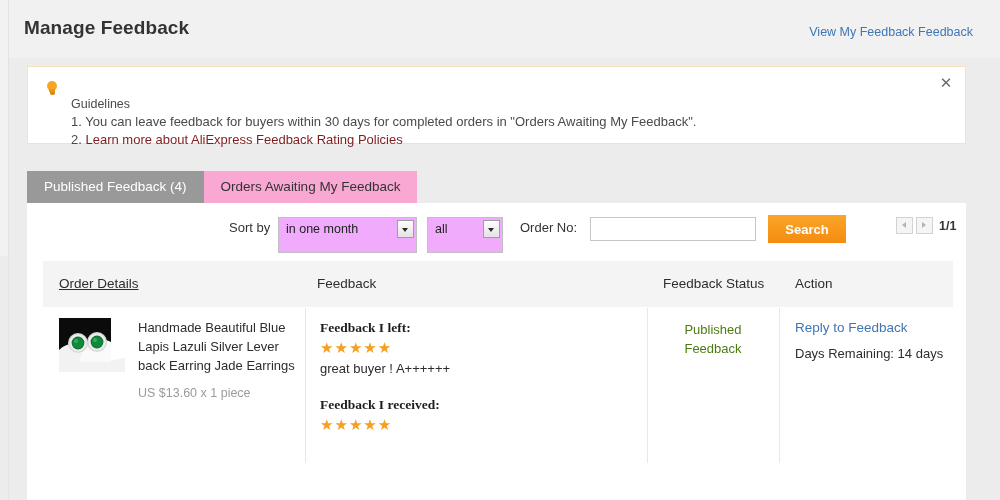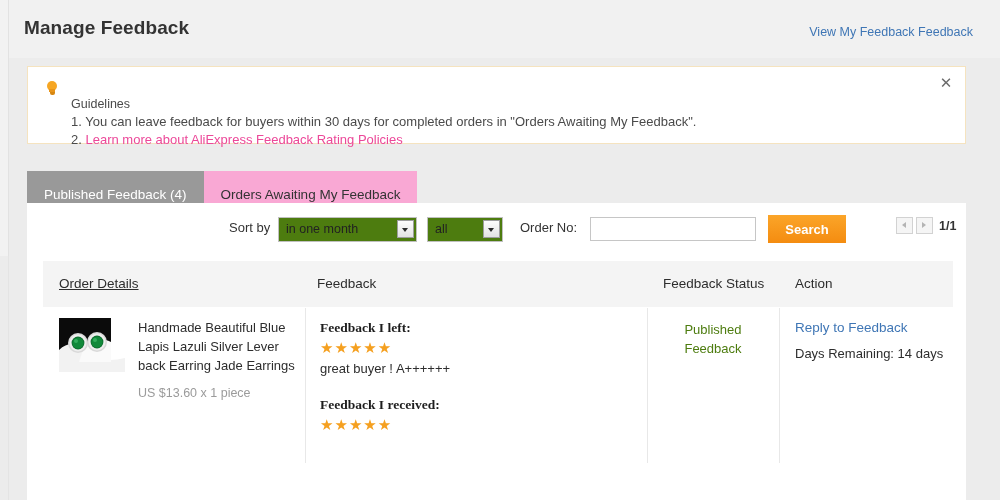--- a/index.html
+++ b/index.html
@@ -113,21 +113,21 @@
     color: #4a4a4a;
     line-height: 18px;
   }
   .banner-line {
     font-size: 13px;
     color: #4a4a4a;
     line-height: 18px;
     white-space: nowrap;
   }
   .banner-link {
-    color: #ec4899;
+    color: #7f1d1d;
     text-decoration: none;
     cursor: pointer;
   }
   .banner-close {
     position: absolute;
     right: 10px; top: 7px;
     width: 18px; height: 18px;
     line-height: 18px;
     text-align: center;
     font-size: 15px;
@@ -139,21 +139,21 @@
   
   .tabs {
     position: absolute;
     left: 27px; top: 171px;
     height: 32px;
   }
   .tab {
     display: inline-block;
     height: 32px;
     line-height: 32px;
-    padding: 8px 17px;
+    padding: 0 17px;
     font-size: 13.5px;
     box-sizing: border-box;
     cursor: pointer;
     vertical-align: top;
   }
   .tab.active {
     background: #999999;
     color: #ffffff;
   }
   .tab.inactive {
@@ -180,22 +180,22 @@
   }
   .sortby-label {
     position: absolute;
     left: 202px; top: 17px;
     font-size: 13px;
     color: #333333;
   }
   .fake-select {
     position: absolute;
     top: 14px;
-    height: 25px;
-    background: #4d7c0f;
+    height: 36px;
+    background: #f0abfc;
     border: 1px solid #c0c0c0;
     box-sizing: border-box;
     cursor: pointer;
   }
   .fake-select .sel-text {
     position: absolute;
     left: 7px; top: 3px;
     font-size: 12.5px;
     color: #222;
     line-height: 17px;

